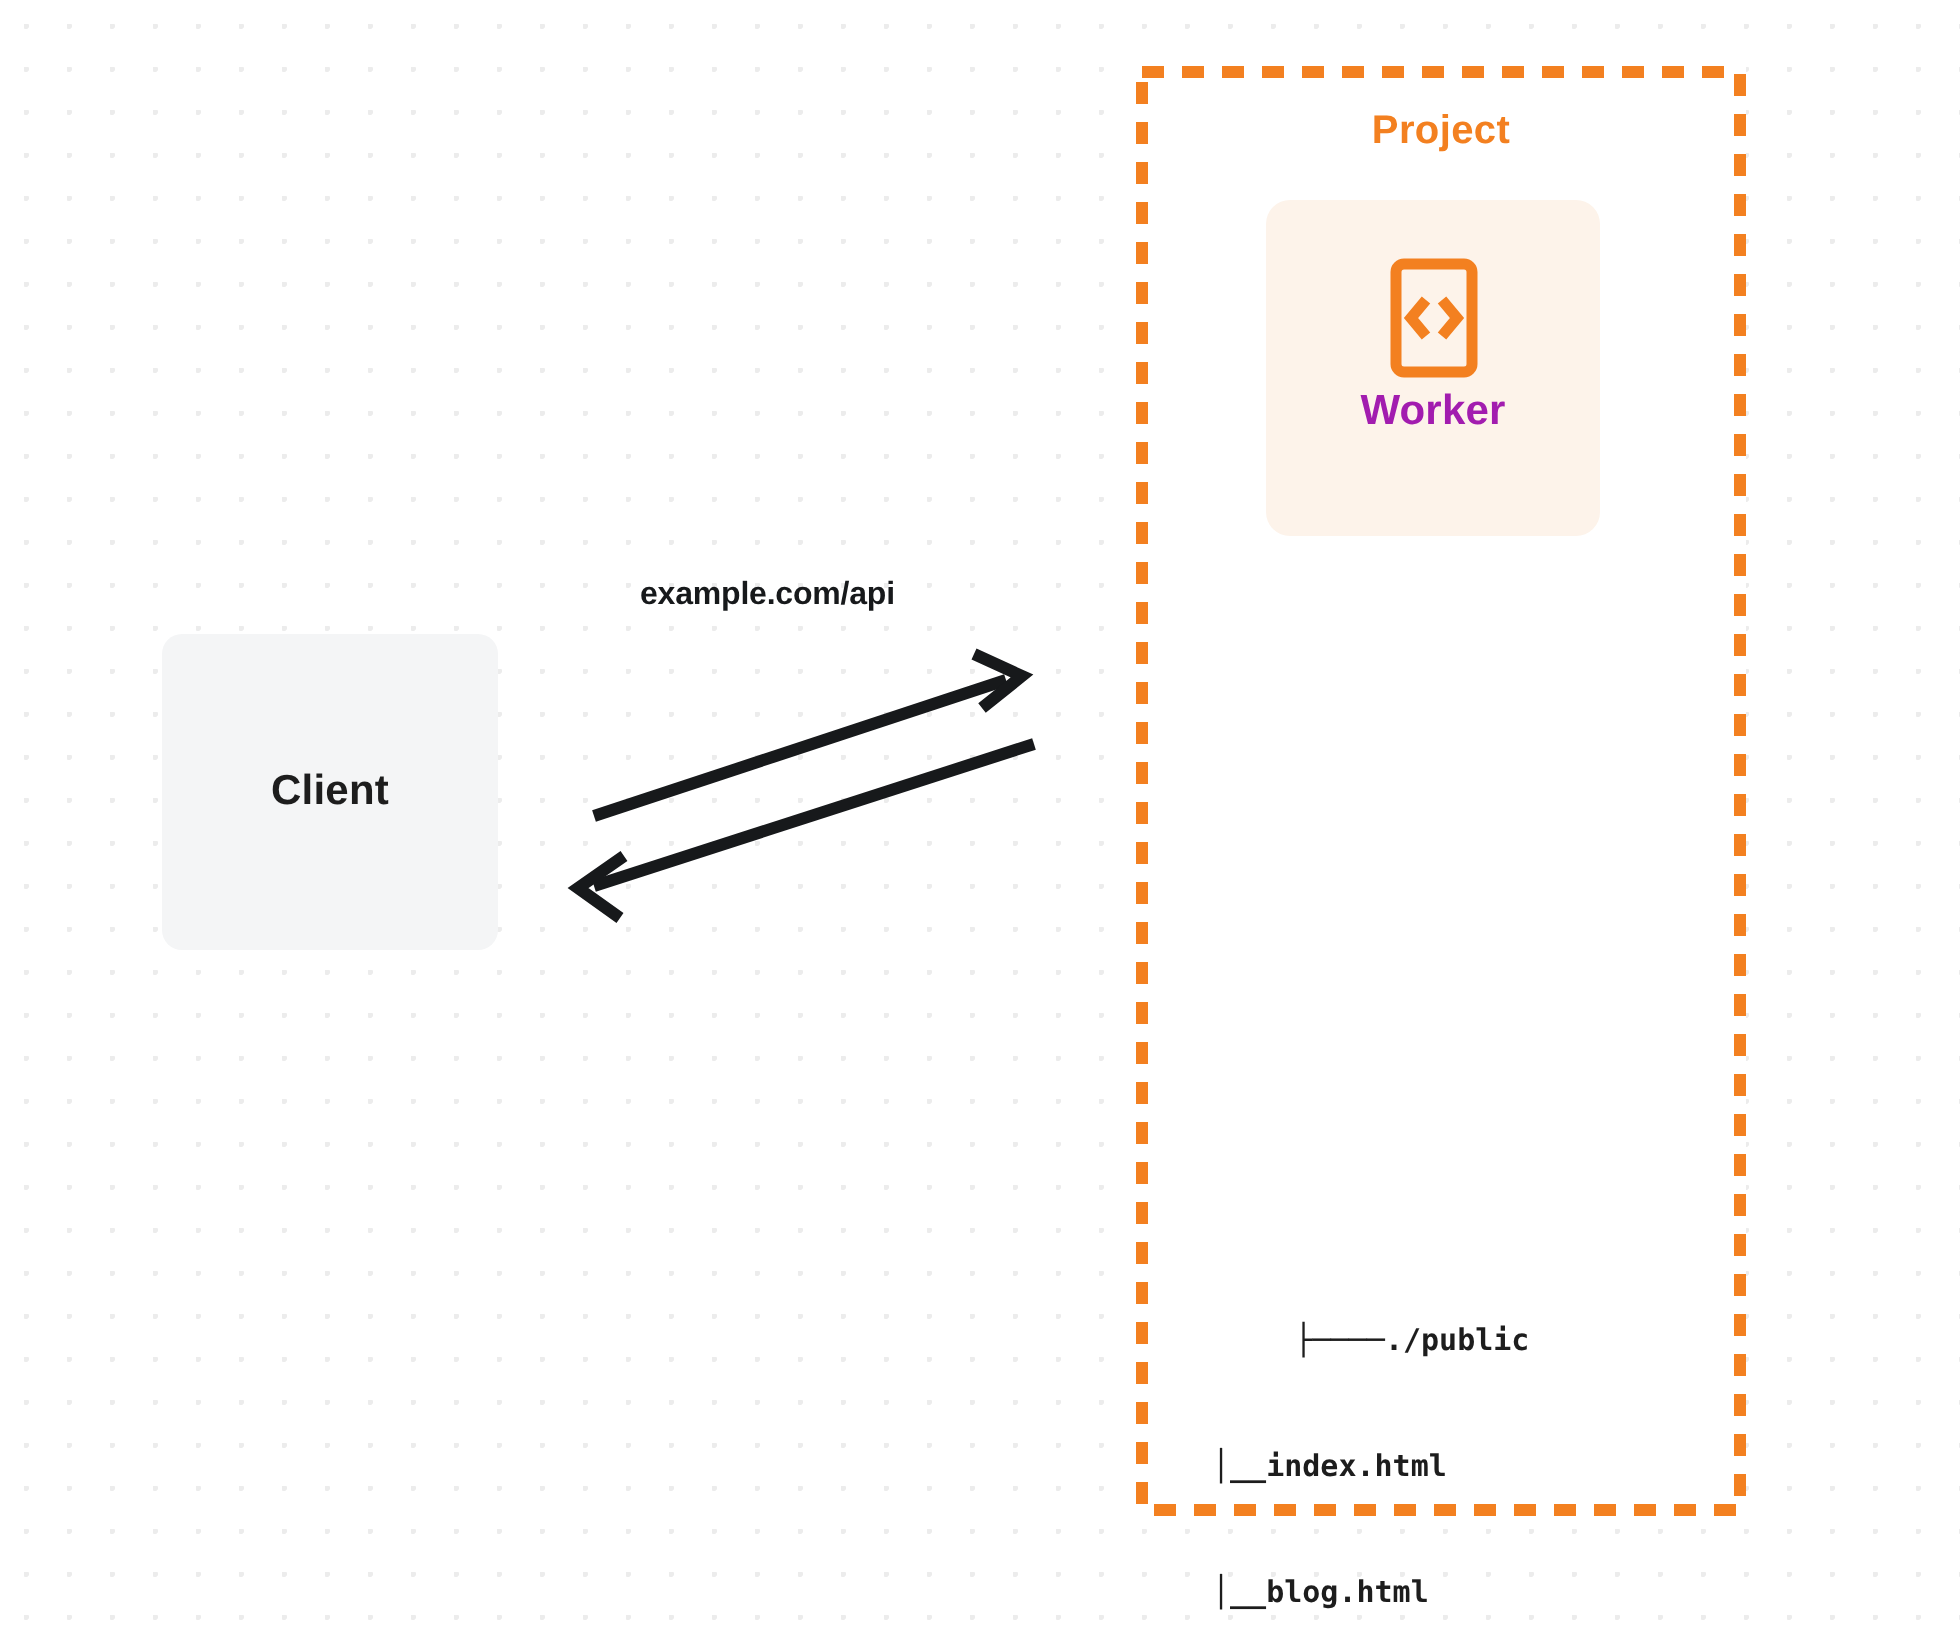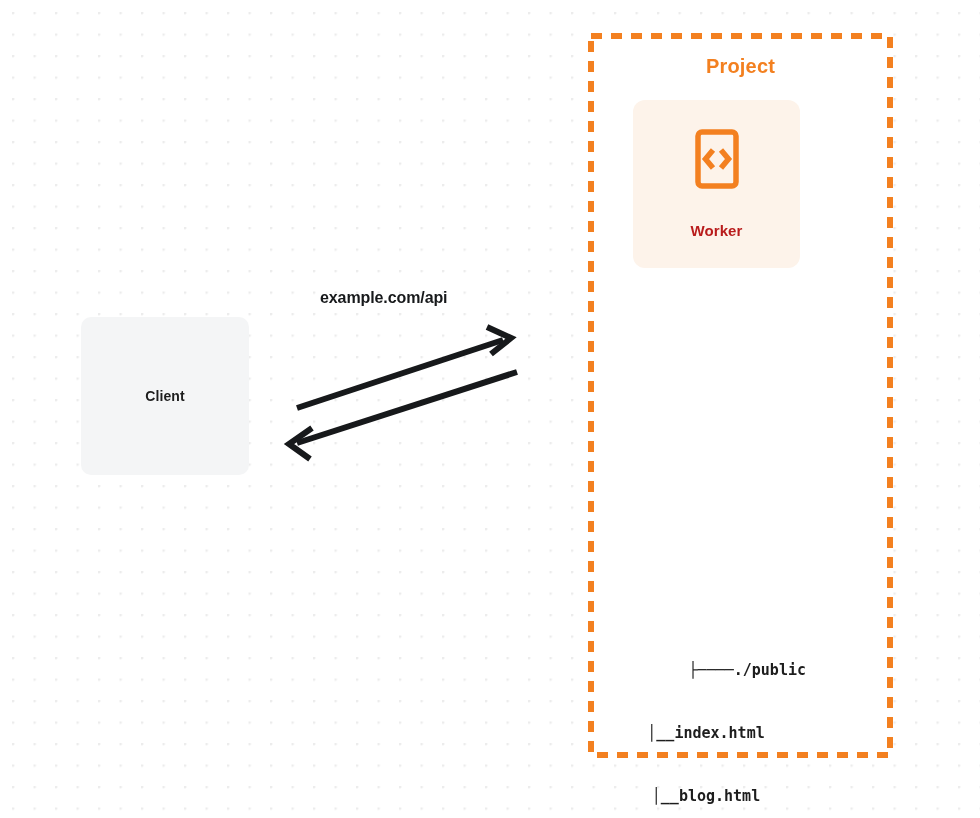--- a/index.html
+++ b/index.html
@@ -30,21 +30,21 @@
     top: 317px;
     width: 168px;
     height: 158px;
     background-color: #f4f5f6;
     border-radius: 10px;
     display: flex;
     align-items: center;
     justify-content: center;
   }
   #client-box .box-label {
-    font-size: 14px;
+    font-size: 21px;
     font-weight: bold;
     color: #1d1d1d;
     letter-spacing: .1px;
   }
 
   
   #arrows-layer {
     position: absolute;
     left: 0;
     top: 0;
@@ -59,21 +59,21 @@
     font-size: 16px;
     font-weight: bold;
     color: #17191b;
     white-space: nowrap;
     letter-spacing: -0.1px;
   }
 
   
   #project-container {
     position: absolute;
-    left: 588px;
+    left: 568px;
     top: 33px;
     width: 305px;
     height: 725px;
     box-sizing: border-box;
     background-color: #ffffff;
   }
   #project-container .dash-border {
     position: absolute;
     inset: 0;
     pointer-events: none;
@@ -113,46 +113,46 @@
     width: 167px;
     height: 168px;
   }
   .card .card-icon {
     margin-top: 28px;
     width: 62px;
     height: 62px;
     display: block;
   }
   .card .card-label {
-    margin-top: 32px;
-    font-size: 15px;
-    font-weight: bold;
-    color: #b91c1c;
+    margin-top: 4px;
+    font-size: 21px;
+    font-weight: bold;
+    color: #a21caf;
     letter-spacing: .1px;
   }
 
   
   #file-tree {
     position: absolute;
     left: 606px;
     top: 618px;
     width: 200px;
     font-family: "DejaVu Sans Mono", monospace;
     font-size: 15px;
     font-weight: bold;
     color: #1d1d1d;
     line-height: 21px;
     white-space: pre;
   }
   #file-tree .tree-row {
     display: block;
+    text-align: left;
+  }
+  #file-tree .tree-row.root {
     text-align: center;
-  }
-  #file-tree .tree-row.root {
-    text-align: right;
   }
 </style>
 </head>
 <body>
 
 <div id="canvas">
 
   <div id="client-box">
     <span class="box-label">Client</span>
   </div>

